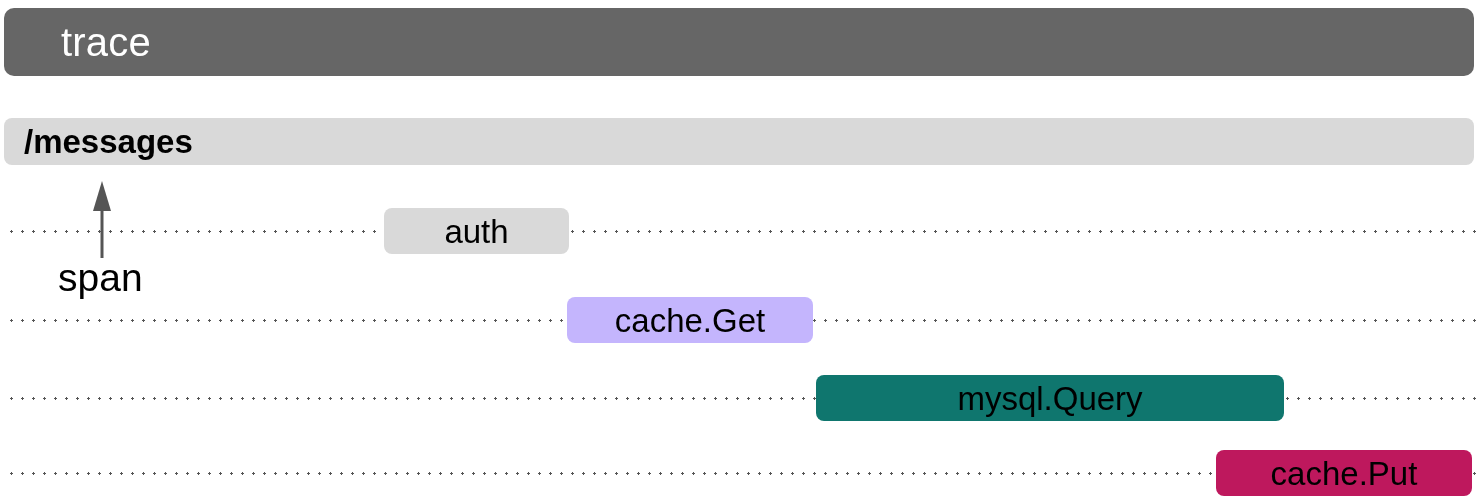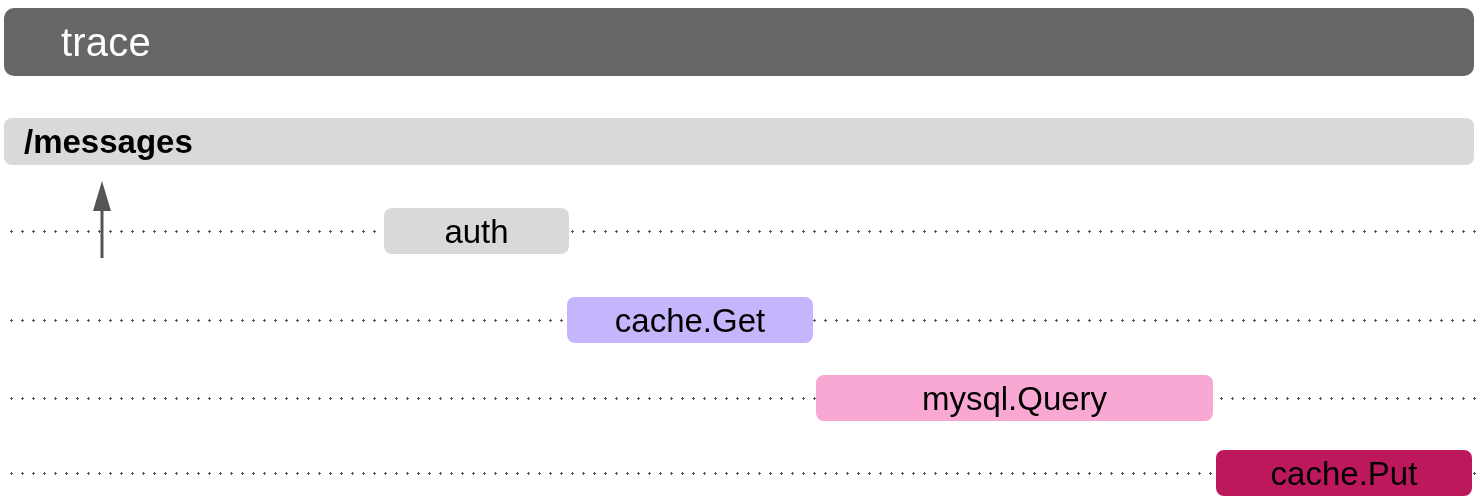--- a/index.html
+++ b/index.html
@@ -147,32 +147,33 @@
         </div>
       </div>
       <div class="span-row" style="top: 290px;">
         <div class="dotted-line"></div>
         <div class="span-bar" style="left: 567px; width: 246px; background: #c4b5fd;">
           <span class="bar-label">cache.Get</span>
         </div>
       </div>
       <div class="span-row" style="top: 368px;">
         <div class="dotted-line"></div>
-        <div class="span-bar" style="left: 816px; width: 397px; background: #f9a8d4;">
+        <div class="span-bar" style="left: 816px; width: 468px; background: #0f766e;">
           <span class="bar-label">mysql.Query</span>
         </div>
       </div>
       <div class="span-row" style="top: 443px;">
         <div class="dotted-line"></div>
         <div class="span-bar" style="left: 1216px; width: 256px; background: #be185d;">
           <span class="bar-label">cache.Put</span>
         </div>
       </div>
     </div>
 
   <div class="annotation">
     <svg width="260" height="310" viewBox="0 0 260 310">
       <line id="arrow-shaft" x1="102" y1="258" x2="102" y2="206" stroke="#555555" stroke-width="3"></line>
       <polygon id="arrow-head" points="102,181 111,211 93,211" fill="#555555"></polygon>
     </svg>
+    <span class="annotation-label">span</span>
   </div>
 
 </div>
 
 </body></html>

